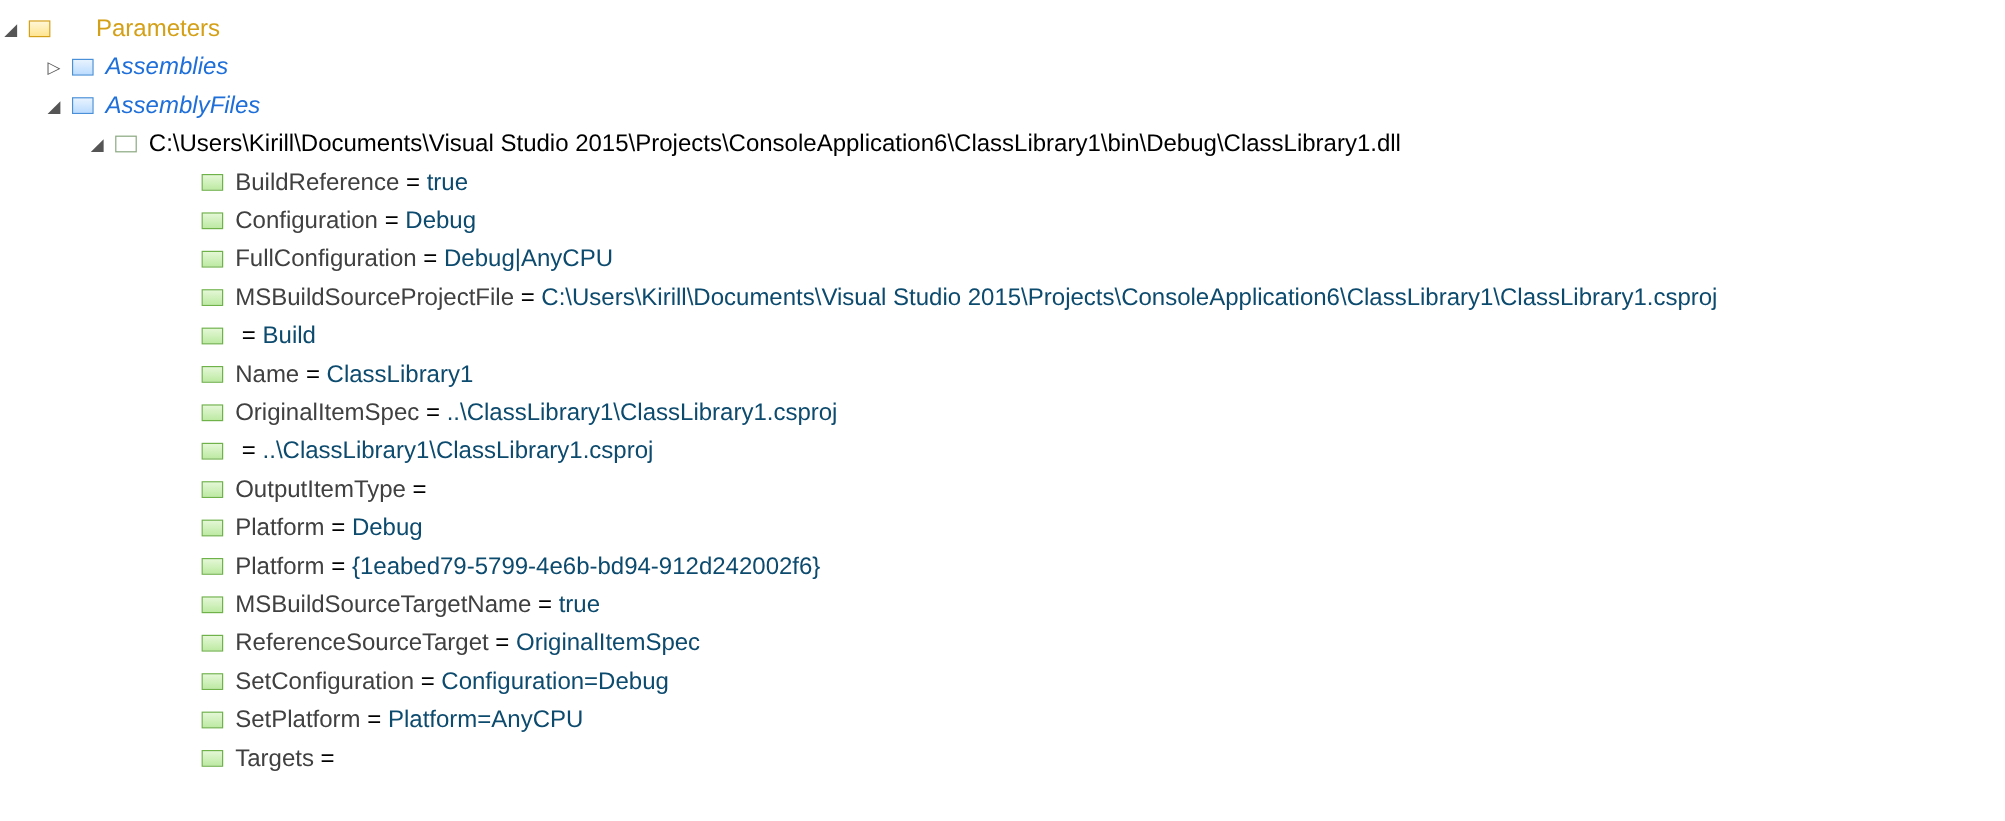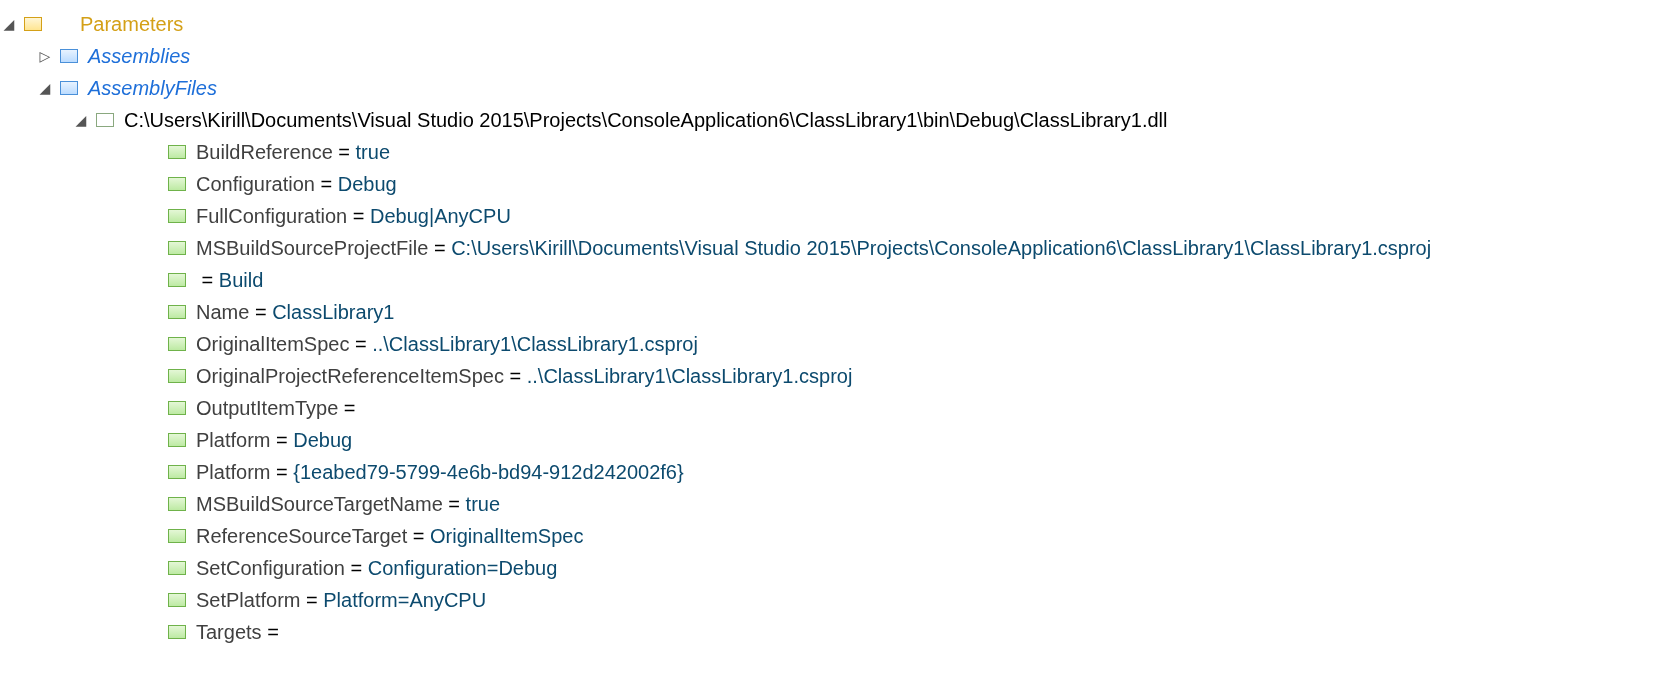--- a/index.html
+++ b/index.html
@@ -174,21 +174,20 @@
         <span class="lbl-teal">OriginalItemSpec</span>
         <span class="eq">&nbsp;=&nbsp;</span>
         <span class="val">..\ClassLibrary1\ClassLibrary1.csproj</span>
       </span>
     </div>
     <div class="row">
       <span class="indent w4"></span>
       <span class="toggle blank">◢</span>
       <span class="node">
         <span class="icon icon-green"></span>
-        <span class="lbl-teal">OriginalProjectReferenceItemSpec</span>
         <span class="eq">&nbsp;=&nbsp;</span>
         <span class="val">..\ClassLibrary1\ClassLibrary1.csproj</span>
       </span>
     </div>
     <div class="row">
       <span class="indent w4"></span>
       <span class="toggle blank">◢</span>
       <span class="node">
         <span class="icon icon-green"></span>
         <span class="lbl-teal">OutputItemType</span>

